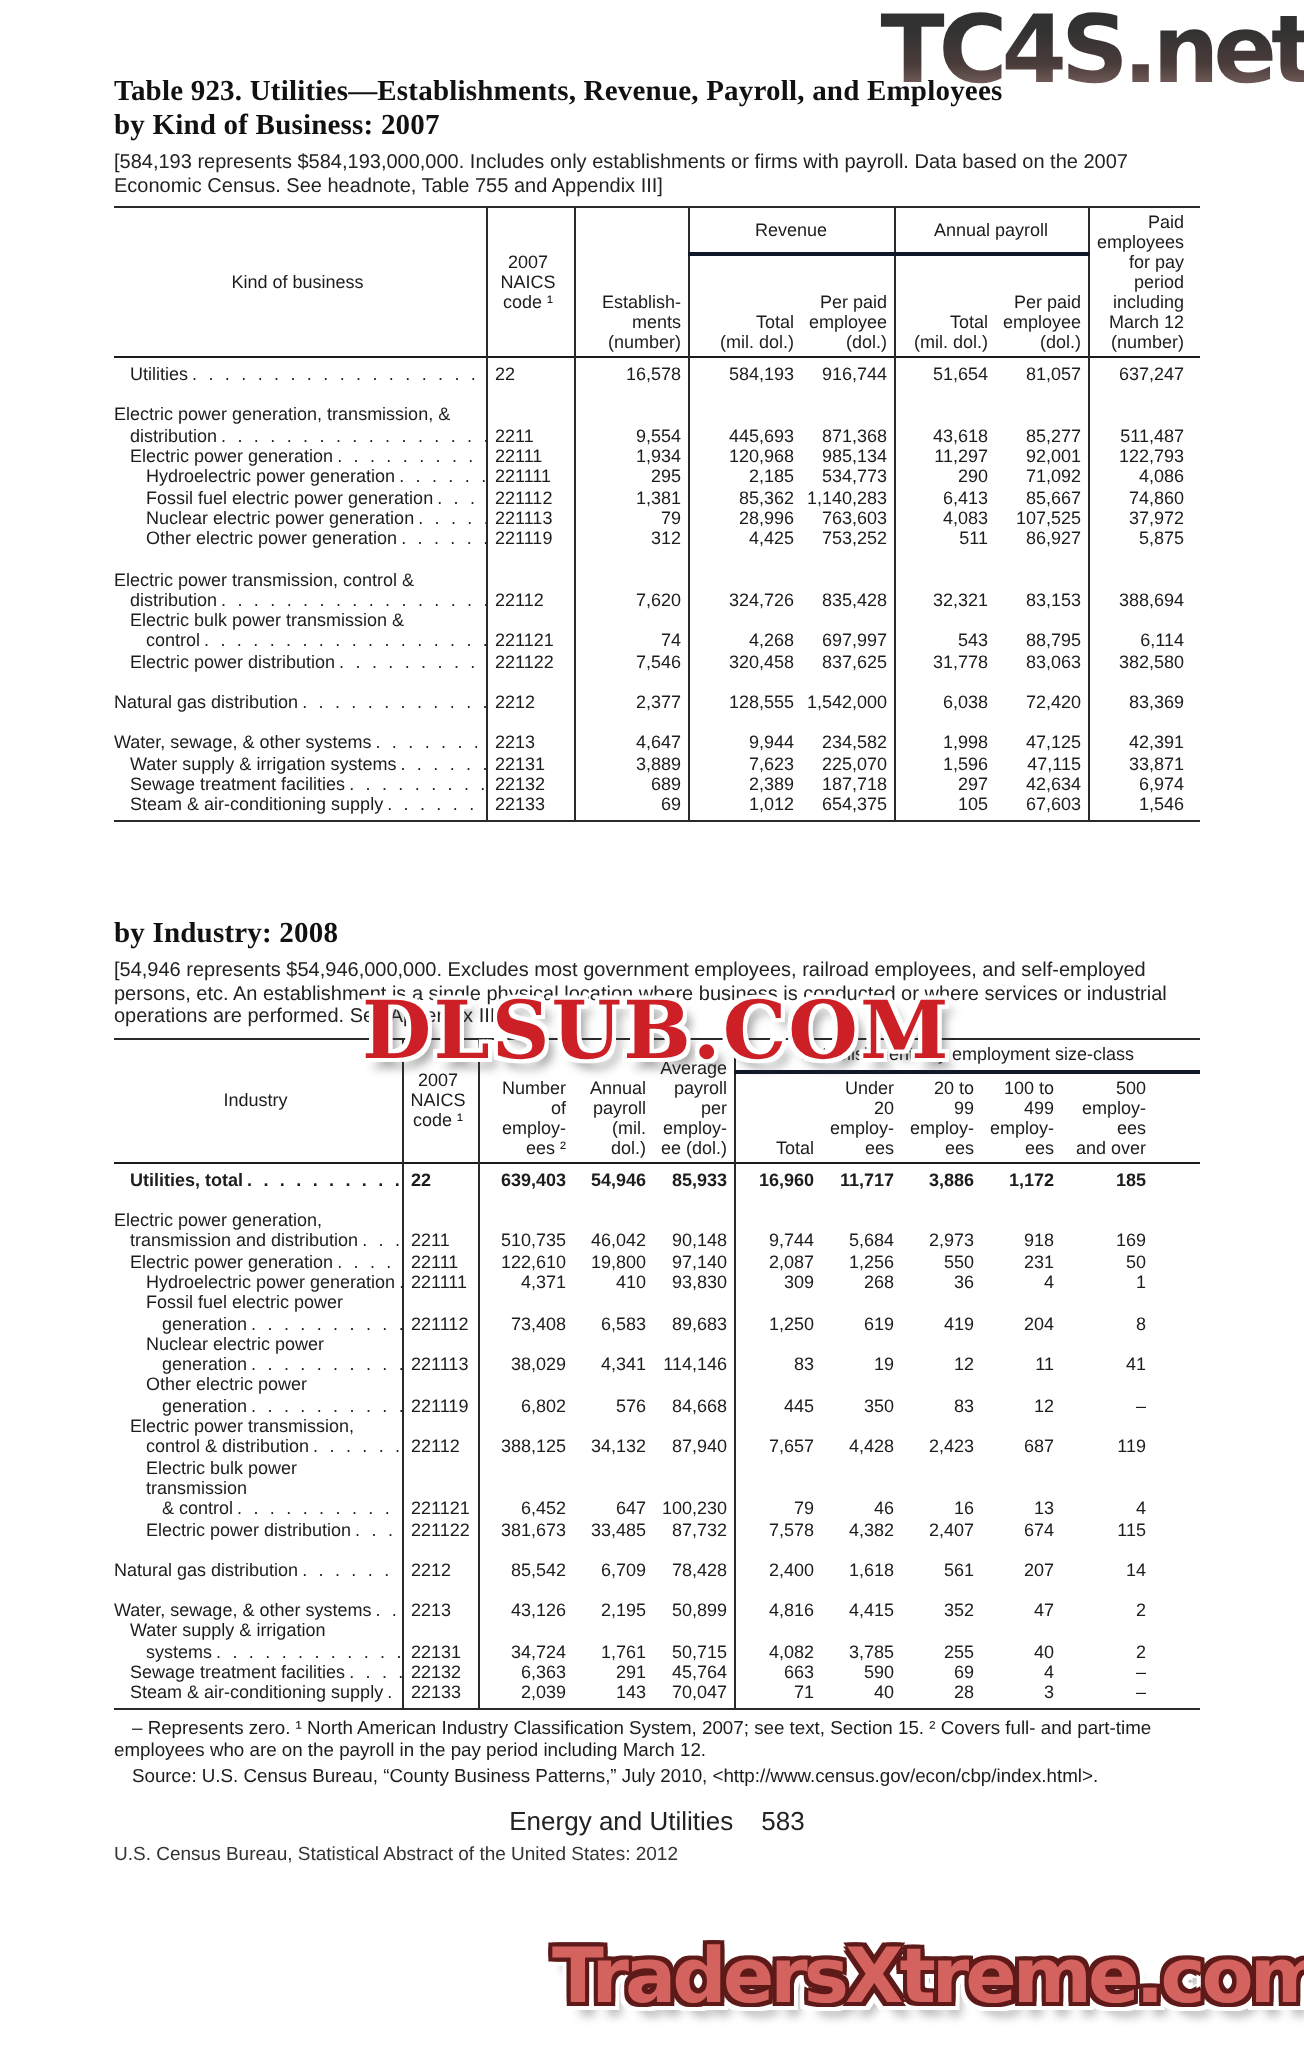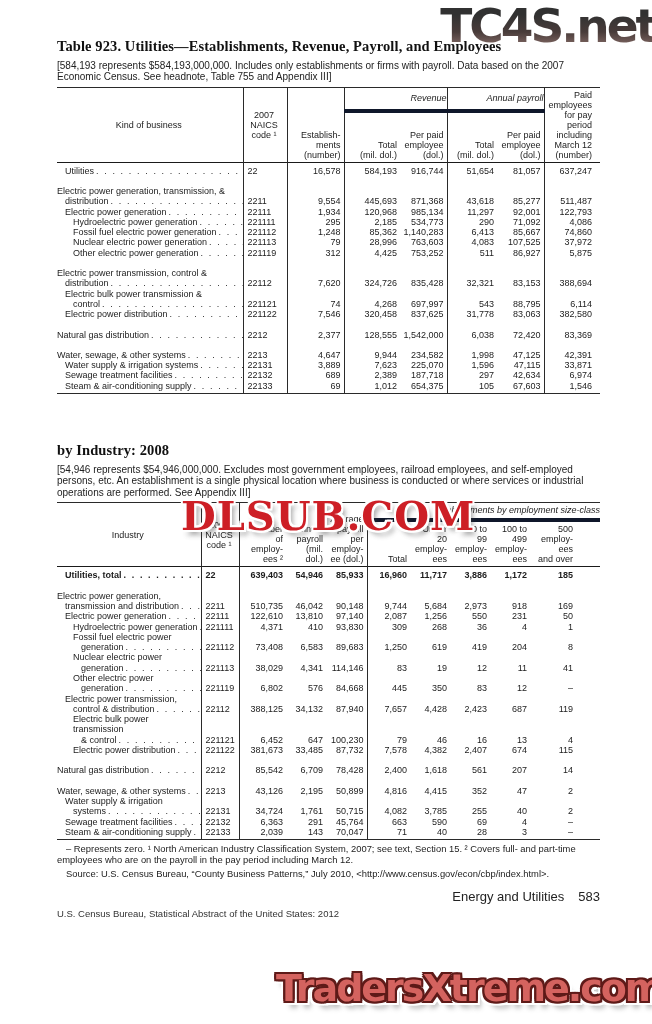--- a/index.html
+++ b/index.html
@@ -16,22 +16,22 @@
     font-size:14.5px; line-height:16.5px; letter-spacing:.1px; color:#111; }
   .headnote { font-size:10px; line-height:11.6px; margin-top:5px; color:#222; }
 
   
   table { width:543px; border-collapse:collapse; table-layout:fixed;
     font-size:9px; margin-top:4px; border-bottom:1px solid #2a2a2a; }
   thead { border-top:1px solid #2a2a2a; border-bottom:1.7px solid #1a1a1a; }
   th { font-weight:normal; text-align:right; vertical-align:bottom;
     padding:2px 3px 2px 1px; line-height:10px; white-space:pre-line; }
   th.center { text-align:center; vertical-align:middle; }
-  th.grp { vertical-align:middle; border-bottom:4px solid #0f172a;
-    padding:2px 0 3px 0; white-space:normal;font-style:italic; }
+  th.grp { text-align:center; vertical-align:middle; border-bottom:2px solid #0f172a;
+    padding:2px 0 3px 0; white-space:normal; }
   .bl { border-left:1px solid #2a2a2a; }
   td { vertical-align:bottom; line-height:10.3px; padding:0 3px 0 0; }
   td.lbl { padding:0; }
   td.code { padding-left:4px; text-align:left; }
   td.num { text-align:right; }
   tbody tr:first-child td { padding-top:3px; }
   tbody tr:last-child td { padding-bottom:2px; }
   tr.gap td { padding-top:10px; }
   tr.bold td { font-weight:bold; }
   .t923 td.paidcol { padding-right:8px; }
@@ -41,21 +41,21 @@
   .lline { display:flex; align-items:center; }
   .lline span:first-child { white-space:nowrap; }
   .leader { flex:1; overflow:hidden; white-space:nowrap; letter-spacing:1.6px;
     padding-left:2px; }
 
   
   .fnote { font-size:9.4px; line-height:11.2px; text-indent:9px; margin:2px 0 0 0; }
   .fnblock { margin-top:3px; }
 
   
-  .pagefoot { margin-top:10px; text-align:right; font-size:13px; color:#222; }
+  .pagefoot { margin-top:10px; text-align:center; font-size:13px; color:#222; }
   .pagefoot .pgnum { margin-left:14px; }
   .imprint { margin-top:4px; font-size:9.5px; color:#333; }
 
   
   .wm { position:absolute; z-index:6; pointer-events:none; white-space:nowrap; }
   #wm-top { top:-2px; right:-3px;
     font-family:"DejaVu Sans", sans-serif; font-weight:bold;
     font-size:47px; letter-spacing:-3px; opacity:.93;
     background:linear-gradient(180deg,#222 30%,#3c2e2c 62%,#96756f 100%);
     -webkit-background-clip:text; background-clip:text; color:transparent; }
@@ -84,20 +84,21 @@
 
   <div class="wm" id="wm-top">TC4S.net</div>
   <div class="wm" id="wm-mid">DLSUB.COM</div>
   <div class="wm" id="wm-bottom">TradersXtreme.com</div>
 
   <div class="content">
 
     <div class="sec923">
       <div class="tbl-title">
         <div>Table 923. Utilities—Establishments, Revenue, Payroll, and Employees</div>
+        <div>by Kind of Business: 2007</div>
       </div>
       <div class="headnote">[584,193 represents $584,193,000,000. Includes only establishments or firms with payroll. Data based on the 2007 Economic Census. See headnote, Table 755 and Appendix III]</div>
 
       <table class="t923">
         <colgroup>
           <col style="width:186px">
             <col style="width:44px">
             <col style="width:57px">
           <col style="width:56px">
             <col style="width:47px">
@@ -200,21 +201,21 @@
               <td class="num bl paidcol">4,086</td>
             </tr>
             <tr>
               <td class="lbl">
                 <div class="lline" style="padding-left: 16px;">
                   <span>Fossil fuel electric power generation</span>
                   <span class="leader"> . . . . . . . . . . . . . . . . . . . . . . . . . . . . . . . . . . . . . . . . . . . . . . . . . . . . . . . . . . . . . . . . . . . . . .</span>
                 </div>
               </td>
               <td class="code bl">221112</td>
-              <td class="num bl">1,248</td>
+              <td class="num bl">1,381</td>
               <td class="num bl">85,362</td>
               <td class="num">1,140,283</td>
               <td class="num bl">6,413</td>
               <td class="num">85,667</td>
               <td class="num bl paidcol">74,860</td>
             </tr>
             <tr>
               <td class="lbl">
                 <div class="lline" style="padding-left: 16px;">
                   <span>Nuclear electric power generation</span>
@@ -470,21 +471,21 @@
             </tr>
             <tr>
               <td class="lbl">
                 <div class="lline" style="padding-left: 8px;">
                   <span>Electric power generation</span>
                   <span class="leader"> . . . . . . . . . . . . . . . . . . . . . . . . . . . . . . . . . . . . . . . . . . . . . . . . . . . . . . . . . . . . . . . . . . . . . .</span>
                 </div>
               </td>
               <td class="code bl">22111</td>
               <td class="num bl">122,610</td>
-              <td class="num">13,810</td>
+              <td class="num">19,800</td>
               <td class="num">97,140</td>
               <td class="num bl">2,087</td>
               <td class="num">1,256</td>
               <td class="num">550</td>
               <td class="num">231</td>
               <td class="num lastcol">50</td>
             </tr>
             <tr>
               <td class="lbl">
                 <div class="lline" style="padding-left: 16px;">

